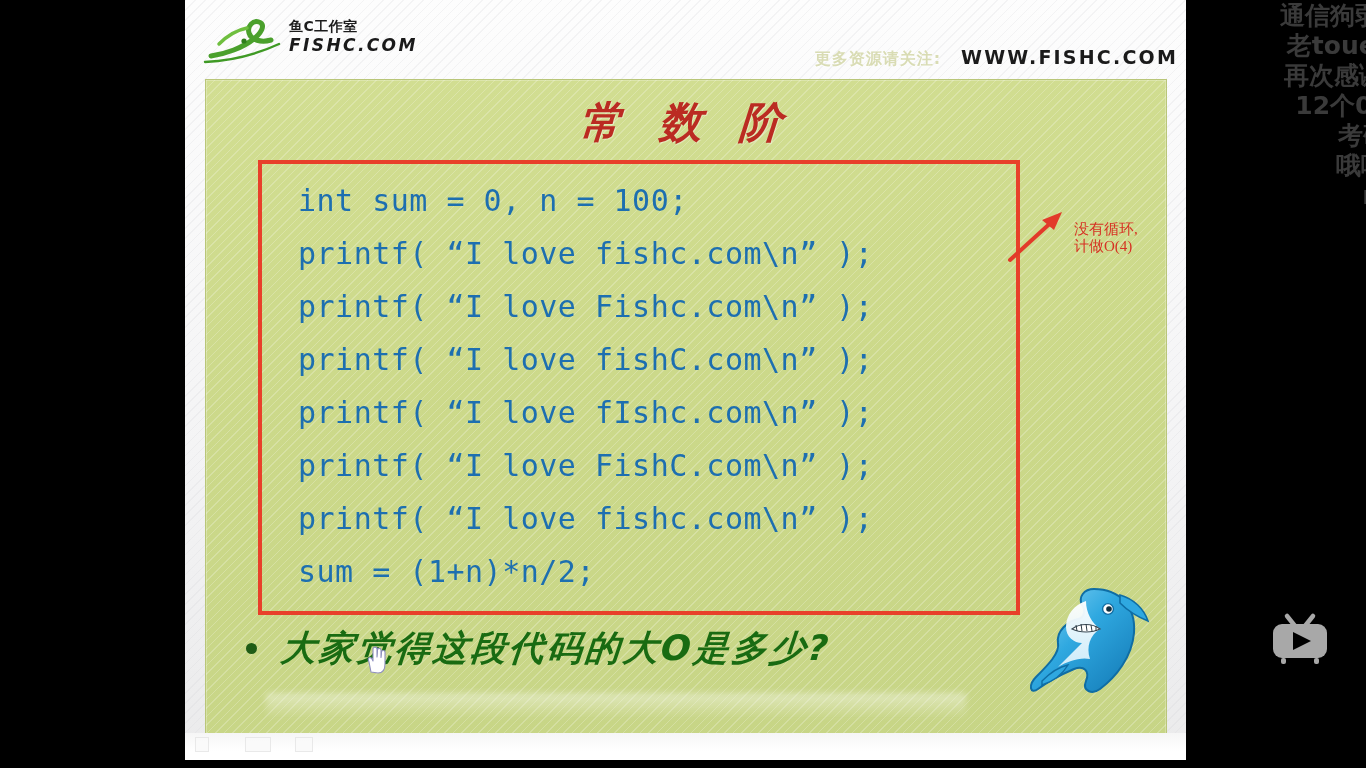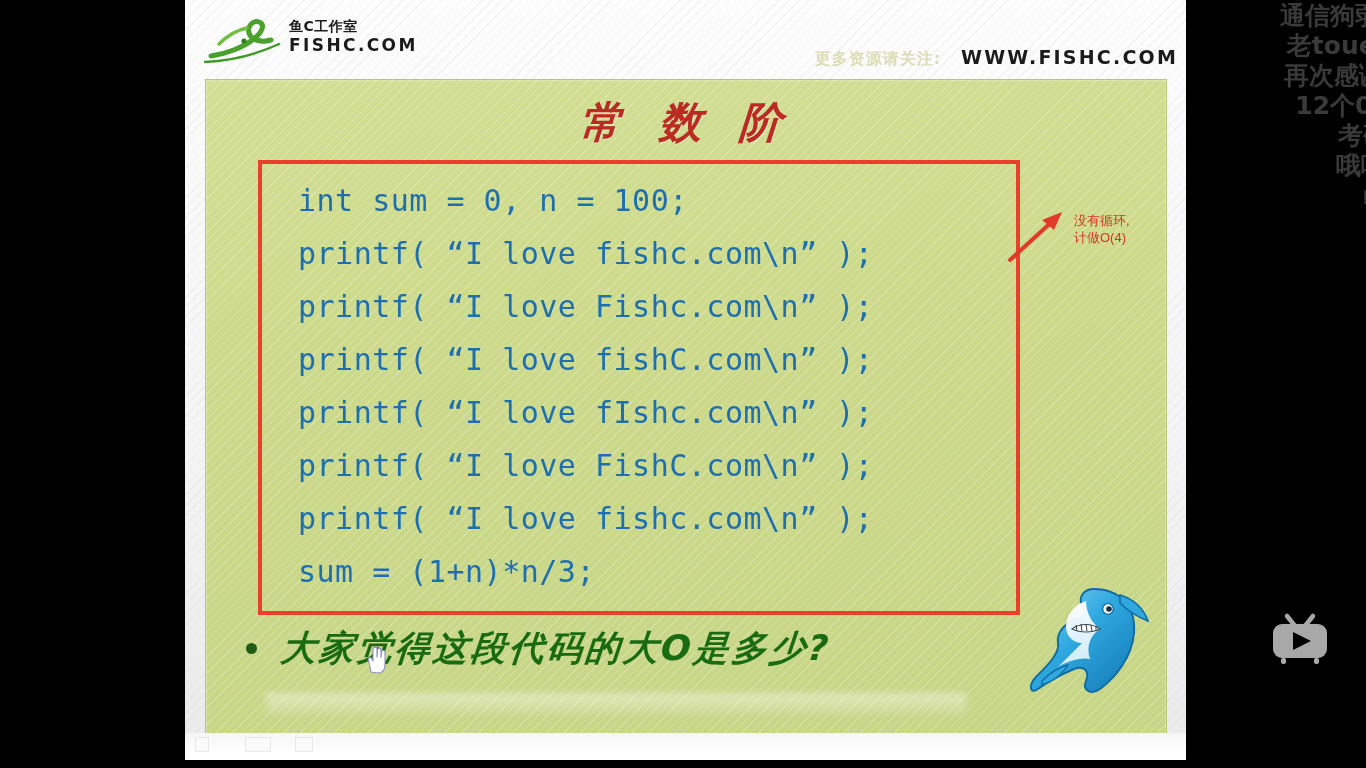--- a/index.html
+++ b/index.html
@@ -77,20 +77,21 @@
     line-height: 17px;
     font-family: "DejaVu Sans", sans-serif;
   }
   #logo-en {
     font-size: 17px;
     font-weight: bold;
     color: #1a1a1a;
     letter-spacing: 2.4px;
     line-height: 20px;
     font-family: "DejaVu Sans", sans-serif;
+    font-style: italic;
   }
 
   #header-promo {
     position: absolute;
     right: 8px;
     top: 46px;
     display: flex;
     align-items: baseline;
     white-space: nowrap;
   }
@@ -179,26 +180,26 @@
     height: 80px;
   }
   #annotation-arrow {
     position: absolute;
     left: 0; top: 18px;
     width: 62px; height: 56px;
   }
   #annotation-text {
     position: absolute;
     left: 68px;
-    top: 22px;
+    top: 31px;
     width: 92px;
-    font-size: 13px;
+    font-size: 15px;
     line-height: 17px;
     color: #d63224;
-    font-family: Liberation Sans, sans-serif;
+    font-family: Liberation Serif, serif;
   }
   .ann-line { display: block; white-space: nowrap; }
 
   
   #question-row {
     position: absolute;
     left: 40px;
     top: 545px;
     display: flex;
     align-items: center;
@@ -336,21 +337,21 @@
 
         <div id="code-box">
           <div id="code-list">
             <div class="code-line">int sum = 0, n = 100;</div>
             <div class="code-line">printf( “I love fishc.com\n” );</div>
             <div class="code-line">printf( “I love Fishc.com\n” );</div>
             <div class="code-line">printf( “I love fishC.com\n” );</div>
             <div class="code-line">printf( “I love fIshc.com\n” );</div>
             <div class="code-line">printf( “I love FishC.com\n” );</div>
             <div class="code-line">printf( “I love fishc.com\n” );</div>
-            <div class="code-line">sum = (1+n)*n/3;</div>
+            <div class="code-line">sum = (1+n)*n/2;</div>
           </div>
         </div>
 
         <div id="annotation-group">
           <svg id="annotation-arrow" viewBox="0 0 62 56">
             <path d="M4 52 L50 10" stroke="#e23a2a" stroke-width="4" stroke-linecap="round" fill="none"></path>
             <path d="M56 4 L36 12 L48 22 Z" fill="#e23a2a"></path>
           </svg>
           <div id="annotation-text">
             <span class="ann-line">没有循环,</span>

